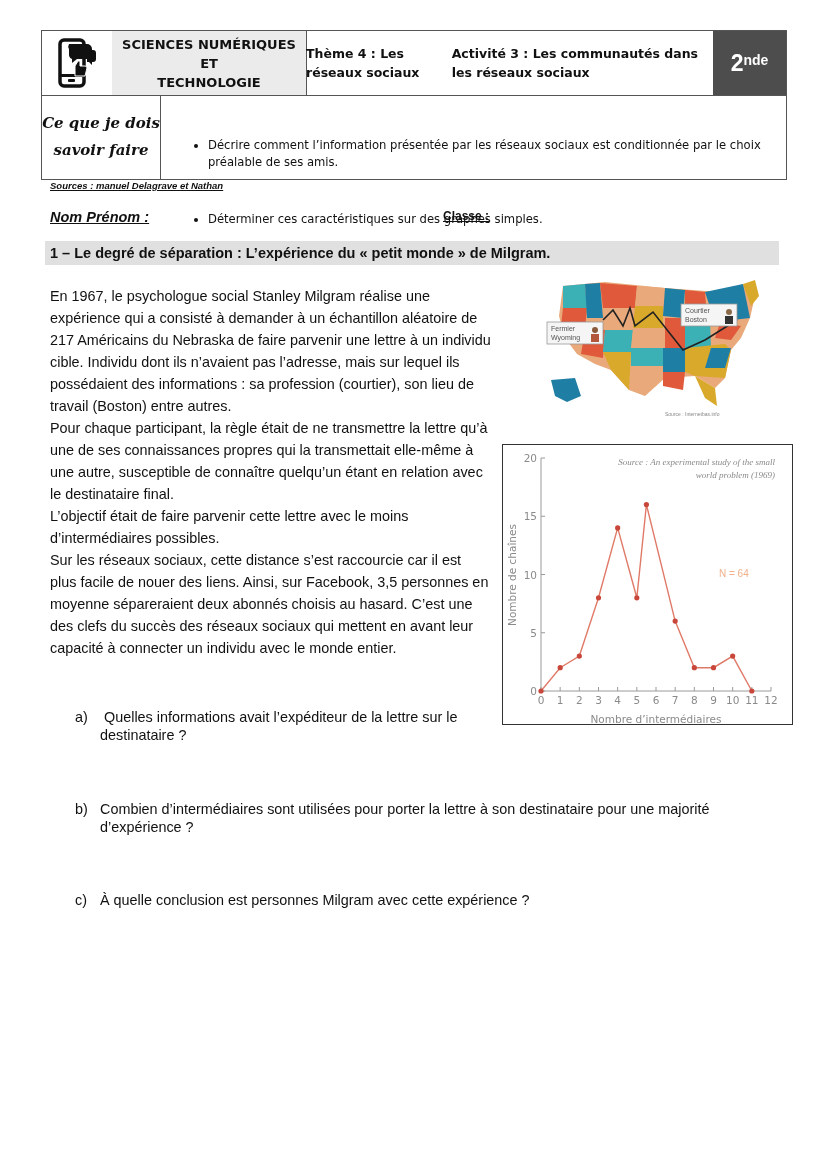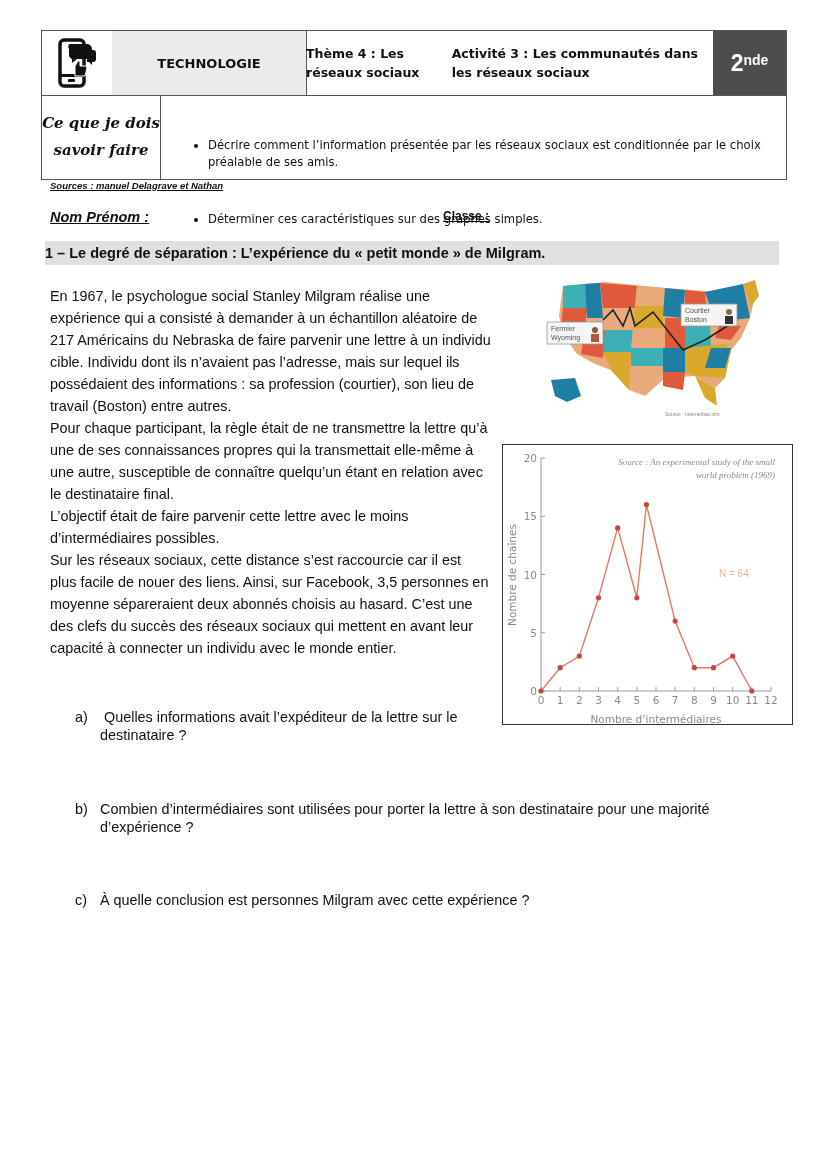--- a/index.html
+++ b/index.html
@@ -14,21 +14,21 @@
   .hdr .level sup { font-size:14px; position:relative; top:-3px; }
   .hdr .row2 { position:absolute; left:0; top:64px; width:100%; height:86px; }
   .hdr .know { position:absolute; left:0; top:0; width:118px; height:84px; border-right:1px solid #555; display:flex; align-items:center; justify-content:center; text-align:center; font-family:"DejaVu Serif", serif; font-style:italic; font-weight:bold; font-size:15px; line-height:27px; }
   .hdr .goals { position:absolute; left:118px; top:0; right:0; padding:2px 10px 0 20px; font-family:"DejaVu Sans", sans-serif; font-size:11.6px; line-height:17px; }
   .hdr .goals ul { margin:0; padding-left:28px; }
   .hdr .goals li { margin-bottom:5px; list-style:disc;margin-top:40px; }
 
   .sources { position:absolute; left:50px; top:180px; font-size:9.5px; font-weight:bold; font-style:italic; text-decoration:underline; }
   .nom { position:absolute; left:50px; top:209px; font-size:14.5px; font-weight:bold; text-decoration:underline;font-style:italic; }
   .classe { position:absolute; left:443px; top:209px; font-size:12px; font-weight:bold; text-decoration:underline; }
-  .section { position:absolute; left:45px; top:241px; width:734px; height:24px; background:#e0e0e0; font-size:14.5px; font-weight:bold; line-height:24px; box-sizing:border-box; }
+  .section { position:absolute; left:45px; top:241px; width:734px; height:24px; background:#e0e0e0; font-size:14.5px; font-weight:bold; line-height:24px; padding-left:5px; box-sizing:border-box; }
 
   .body-text { position:absolute; left:50px; top:285px; width:445px; font-size:14.4px; line-height:22px; }
   .body-text p { margin:0; }
 
   .map { position:absolute; left:545px; top:278px; width:222px; height:145px; }
 
   .chart-frame { position:absolute; left:502px; top:444px; width:291px; height:281px; border:1px solid #333; box-sizing:border-box; background:#fff; }
   .chart-frame svg { position:absolute; left:0; top:0; }
 
   .q { position:absolute; left:75px; font-size:14.4px; line-height:18px; }
@@ -46,20 +46,21 @@
         <rect x="3" y="4" width="24" height="46" rx="4" fill="none" stroke="#111" stroke-width="3.5"></rect>
         <rect x="3" y="38" width="24" height="3" fill="#111"></rect>
         <rect x="11" y="43" width="7" height="3" rx="1" fill="#111"></rect>
         <path d="M12 8 h18 a5 5 0 0 1 5 5 v5 a5 5 0 0 1 -5 5 h-10 l-5 4 v-4 a5 5 0 0 1 -3 -5 v-5 a5 5 0 0 1 0 -5z" fill="#111"></path>
         <path d="M30 14 h6 a3 3 0 0 1 3 3 v6 a3 3 0 0 1 -3 3 h-1 v3 l-3 -3 h-2z" fill="#111"></path>
         <path d="M18 30 l3 -5 h2 v5 h5 a2 2 0 0 1 2 2 l-2 8 h-10z" fill="#111" stroke="#fff" stroke-width="1"></path>
       </svg>
     </div>
     <div class="subject">
       <div>
+        <div>SCIENCES NUMÉRIQUES ET</div>
         <div>TECHNOLOGIE</div>
       </div>
     </div>
     <div class="theme">
       <div>Thème 4 : Les réseaux sociaux</div>
       <div>Activité 3 : Les communautés dans les réseaux sociaux</div>
     </div>
     <div class="level">
       <span>2</span>
         <sup>nde</sup>

